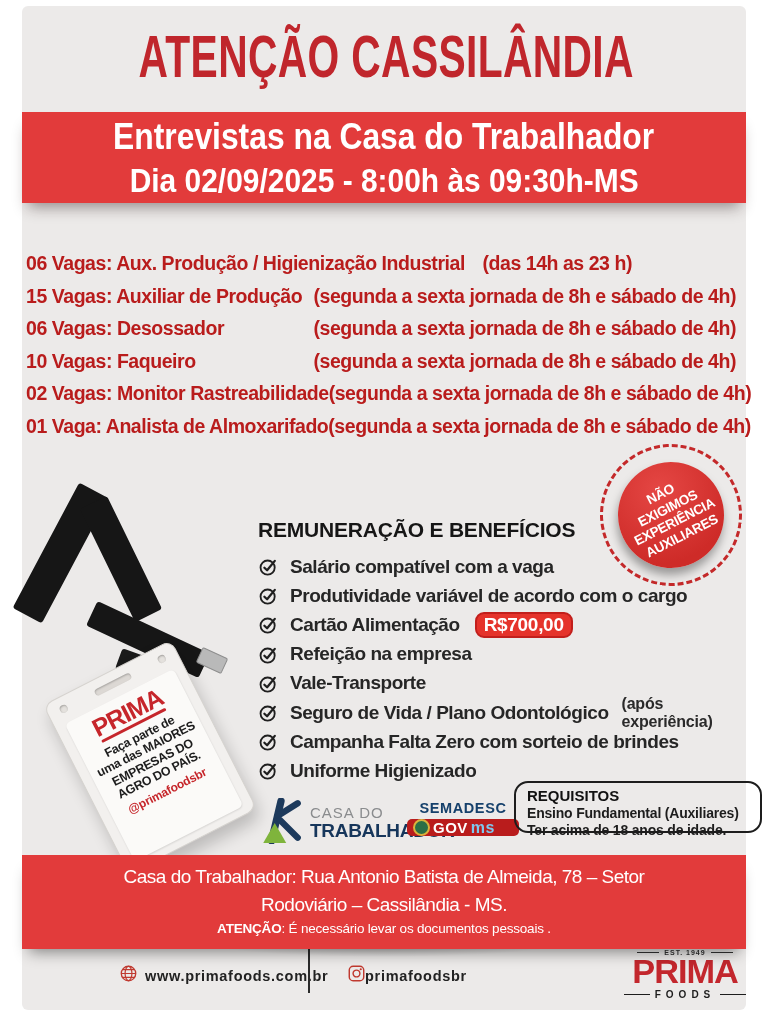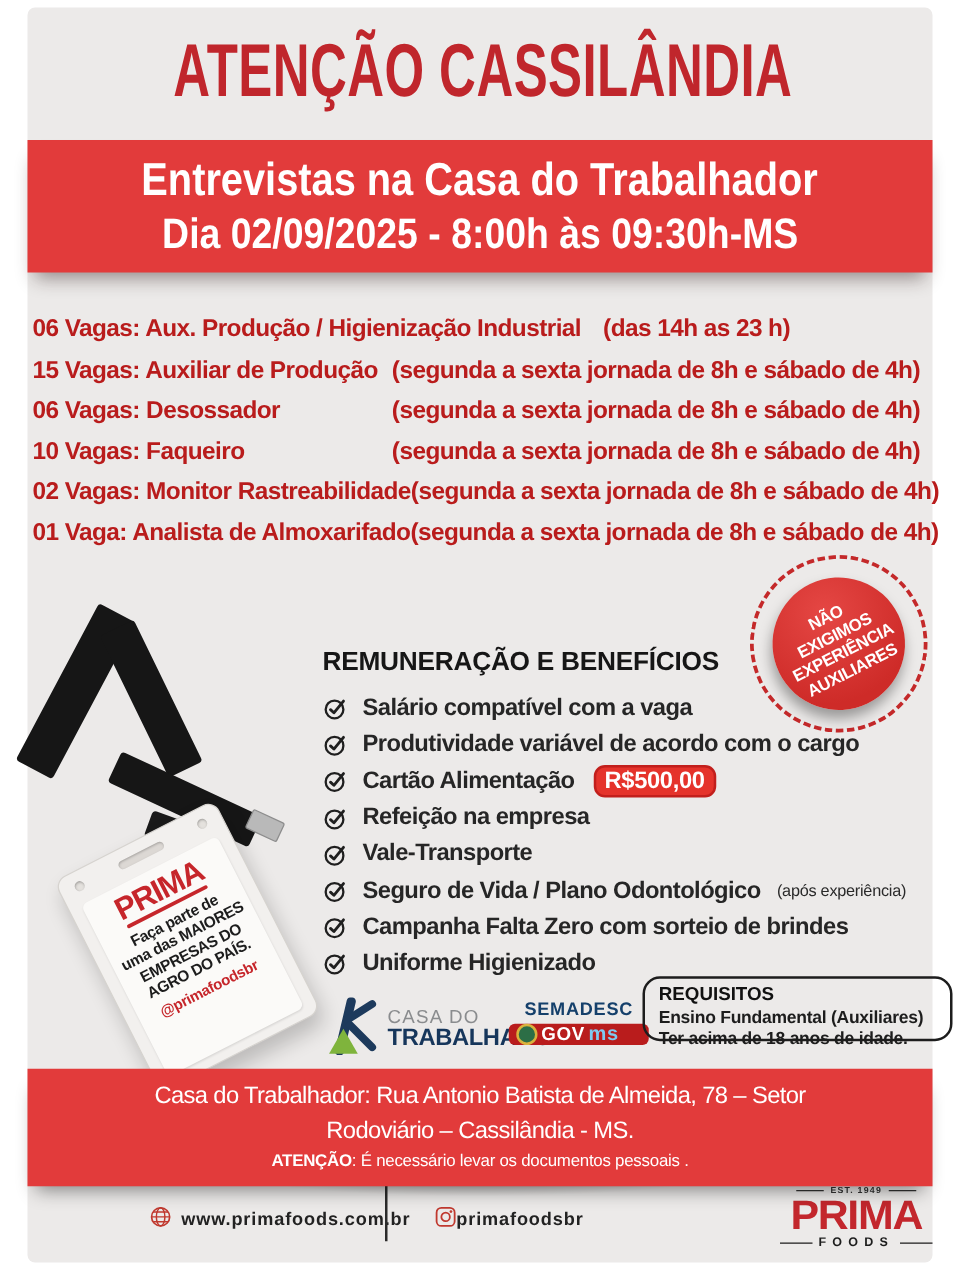--- a/index.html
+++ b/index.html
@@ -13,21 +13,21 @@
     background:#ECEAE9;border-radius:6px;
   }
   
   .title-wrap{position:absolute;top:20px;left:0;right:0;text-align:center;}
   .title{
     display:inline-block;margin:0;font-size:60px;font-weight:800;color:#C0262C;
     letter-spacing:0.5px;white-space:nowrap;transform:scaleX(0.68);line-height:62px;
   }
   
   .banner{
-    position:absolute;left:0;right:0;top:106px;height:106px;background:#E23B3B;
+    position:absolute;left:0;right:0;top:106px;height:91px;background:#E23B3B;
     display:flex;flex-direction:column;align-items:center;justify-content:center;gap:3px;
     box-shadow:0 10px 14px -6px rgba(40,20,20,.45);
   }
   .banner-l1,.banner-l2{color:#fff;font-weight:800;white-space:nowrap;display:inline-block;}
   .banner-l1{font-size:37px;transform:scaleX(.86);}
   .banner-l2{font-size:34px;transform:scaleX(.88);}
   
   .vacancies{position:absolute;left:4px;right:10px;top:246px;}
   .vrow{display:flex;justify-content:space-between;align-items:baseline;height:32.6px;}
   .vrole,.vsched{font-size:19.5px;font-weight:700;color:#b91c1c;letter-spacing:-0.45px;white-space:nowrap;}
@@ -75,21 +75,21 @@
   .badge-line{font-size:12.5px;font-weight:800;color:#1d1d1d;line-height:14.5px;letter-spacing:-0.3px;}
   .badge-handle{margin-top:3px;color:#C6262B;font-size:12px;font-weight:700;letter-spacing:-0.2px;}
   
   .benefits{position:absolute;left:236px;top:512px;width:482px;z-index:2;}
   .benefits-heading{margin:0 0 10px 0;font-size:21px;font-weight:800;color:#161616;letter-spacing:-0.2px;}
   .brow{display:flex;align-items:center;height:29.2px;gap:11px;}
   .bicon{width:21px;height:21px;flex:0 0 auto;display:flex;}
   .blabel{font-size:19px;font-weight:800;color:#262626;letter-spacing:-0.45px;white-space:nowrap;}
   .bhl{background:#E5332B;border:2px solid #C21F1C;color:#fff;font-size:19px;font-weight:800;
     border-radius:9px;padding:0 7px;margin-left:4px;letter-spacing:-0.3px;}
-  .bsuf{font-size:13px;font-weight:400;color:#2a2a2a;margin-left:2px;letter-spacing:-0.2px;}
+  .bsuf{font-size:16px;font-weight:700;color:#2a2a2a;margin-left:2px;letter-spacing:-0.2px;}
   
   .casa-logo{position:absolute;left:238px;top:792px;display:flex;align-items:center;gap:8px;}
   .casa-text{display:flex;flex-direction:column;line-height:1.05;}
   .casa-l1{color:#8A8C8E;font-size:15px;font-weight:500;letter-spacing:1px;}
   .casa-l2{color:#16365B;font-size:19px;font-weight:800;letter-spacing:-0.3px;}
   .semadesc{position:absolute;left:385px;top:794px;width:112px;text-align:center;}
   .semadesc-name{color:#15406B;font-weight:800;font-size:14.5px;letter-spacing:0.6px;}
   .govms{margin-top:3px;background:#b91c1c;border-radius:5px;height:17px;display:flex;
     align-items:center;justify-content:flex-start;gap:3px;padding:0 6px;}
   .gov-crest{width:17px;height:17px;border-radius:50%;background:#2C6E46;border:2px solid #D9B23C;box-sizing:border-box;}
@@ -229,21 +229,21 @@
   </div>
 
   <div class="brow">
     <span class="bicon">
       <svg width="21" height="21" viewBox="0 0 24 24">
         <circle cx="11" cy="13.2" r="8.1" fill="none" stroke="#1f1f1f" stroke-width="2.1"></circle>
         <path d="M7.3 13.4 L10.4 16.3 L19.2 5.6" fill="none" stroke="#1f1f1f" stroke-width="2.6" stroke-linecap="round" stroke-linejoin="round"></path>
       </svg>
     </span>
     <span class="blabel">Cartão Alimentação</span>
-    <span class="bhl">R$500,00</span>
+    <span class="bhl">R$700,00</span>
 
   </div>
 
   <div class="brow">
     <span class="bicon">
       <svg width="21" height="21" viewBox="0 0 24 24">
         <circle cx="11" cy="13.2" r="8.1" fill="none" stroke="#1f1f1f" stroke-width="2.1"></circle>
         <path d="M7.3 13.4 L10.4 16.3 L19.2 5.6" fill="none" stroke="#1f1f1f" stroke-width="2.6" stroke-linecap="round" stroke-linejoin="round"></path>
       </svg>
     </span>

